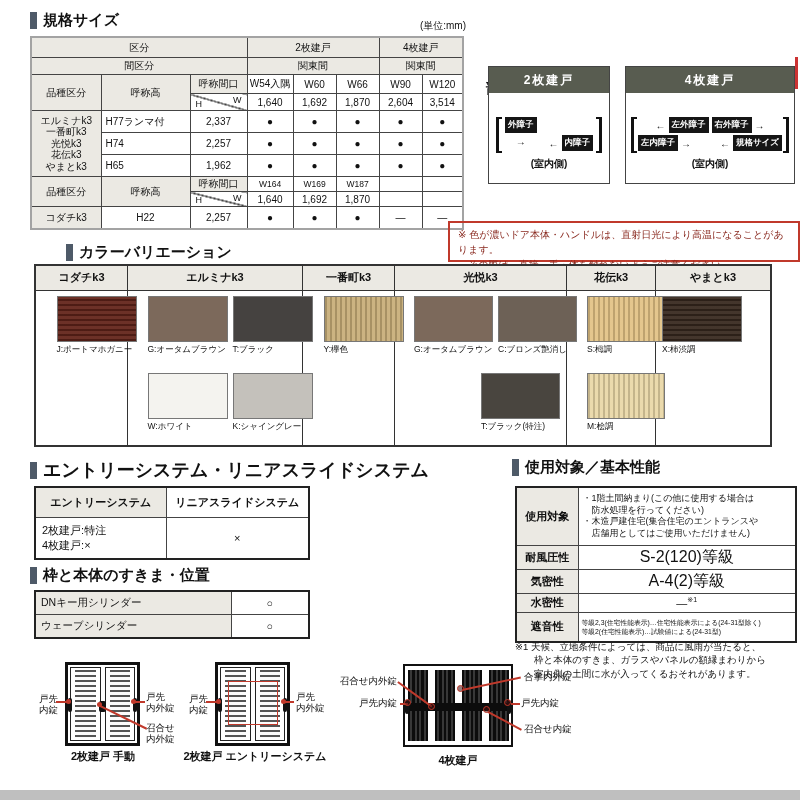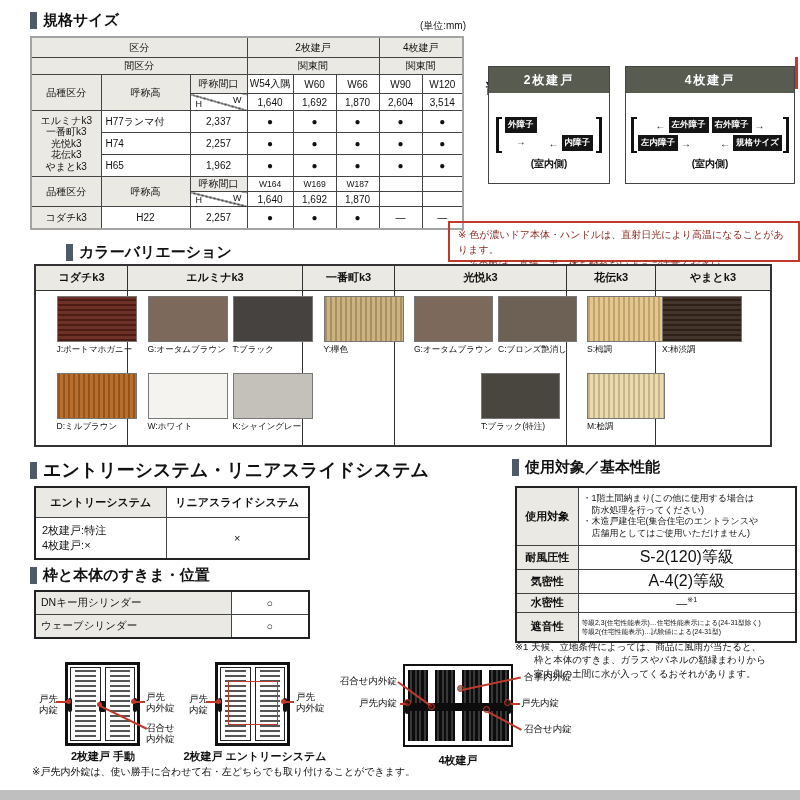--- a/index.html
+++ b/index.html
@@ -302,26 +302,20 @@
       <div class="cv-h" style="width:114px">やまとk3</div>
     </div>
     <div class="cv-brow">
       <div class="cv-col" style="width:92px">
         <div class="cv-row">
           <div style="width:80px">
               <div class="swatch grain-h" style="width: 80px; background-color: rgb(99, 36, 26);"></div>
             <div class="sw-label">J:ポートマホガニー</div>
             </div>
         </div>
-        <div class="cv-row">
-          <div style="width:80px">
-              <div class="swatch grain" style="width: 80px; background-color: rgb(178, 100, 31);"></div>
-            <div class="sw-label">D:ミルブラウン</div>
-            </div>
-        </div>
       </div>
       <div class="cv-col" style="width:175px">
         <div class="cv-row">
           <div style="width:80px">
               <div class="swatch" style="width: 80px; background-color: rgb(124, 105, 91);"></div>
             <div class="sw-label">G:オータムブラウン</div>
             </div>
           <div style="width:80px">
               <div class="swatch" style="width: 80px; background-color: rgb(69, 66, 64);"></div>
             <div class="sw-label">T:ブラック</div>
@@ -541,17 +535,16 @@
   <div class="rline" style="left:400px; top:703px; width:8px;"></div>
   <div class="rring" style="left:404px; top:699px;"></div>
   <div class="rline" style="left:462px; top:689px; width:60px; transform:rotate(-12deg);"></div>
   <div class="rring" style="left:457px; top:685px;"></div>
   <div class="rline" style="left:511px; top:703px; width:9px;"></div>
   <div class="rring" style="left:504px; top:699px;"></div>
   <div class="rline" style="left:488px; top:711px; width:38px; transform:rotate(28deg);"></div>
   <div class="rring" style="left:483px; top:706px;"></div>
   <div class="dcap" style="left:403px; top:753px; width:110px;">4枚建戸</div>
 
-  <div class="footnote">※戸先内外錠は、使い勝手に合わせて右・左どちらでも取り付けることができます。</div>
 
   <div class="edge-red"></div>
   <div class="bottom-strip"></div>
 </div>
 
 </body></html>

